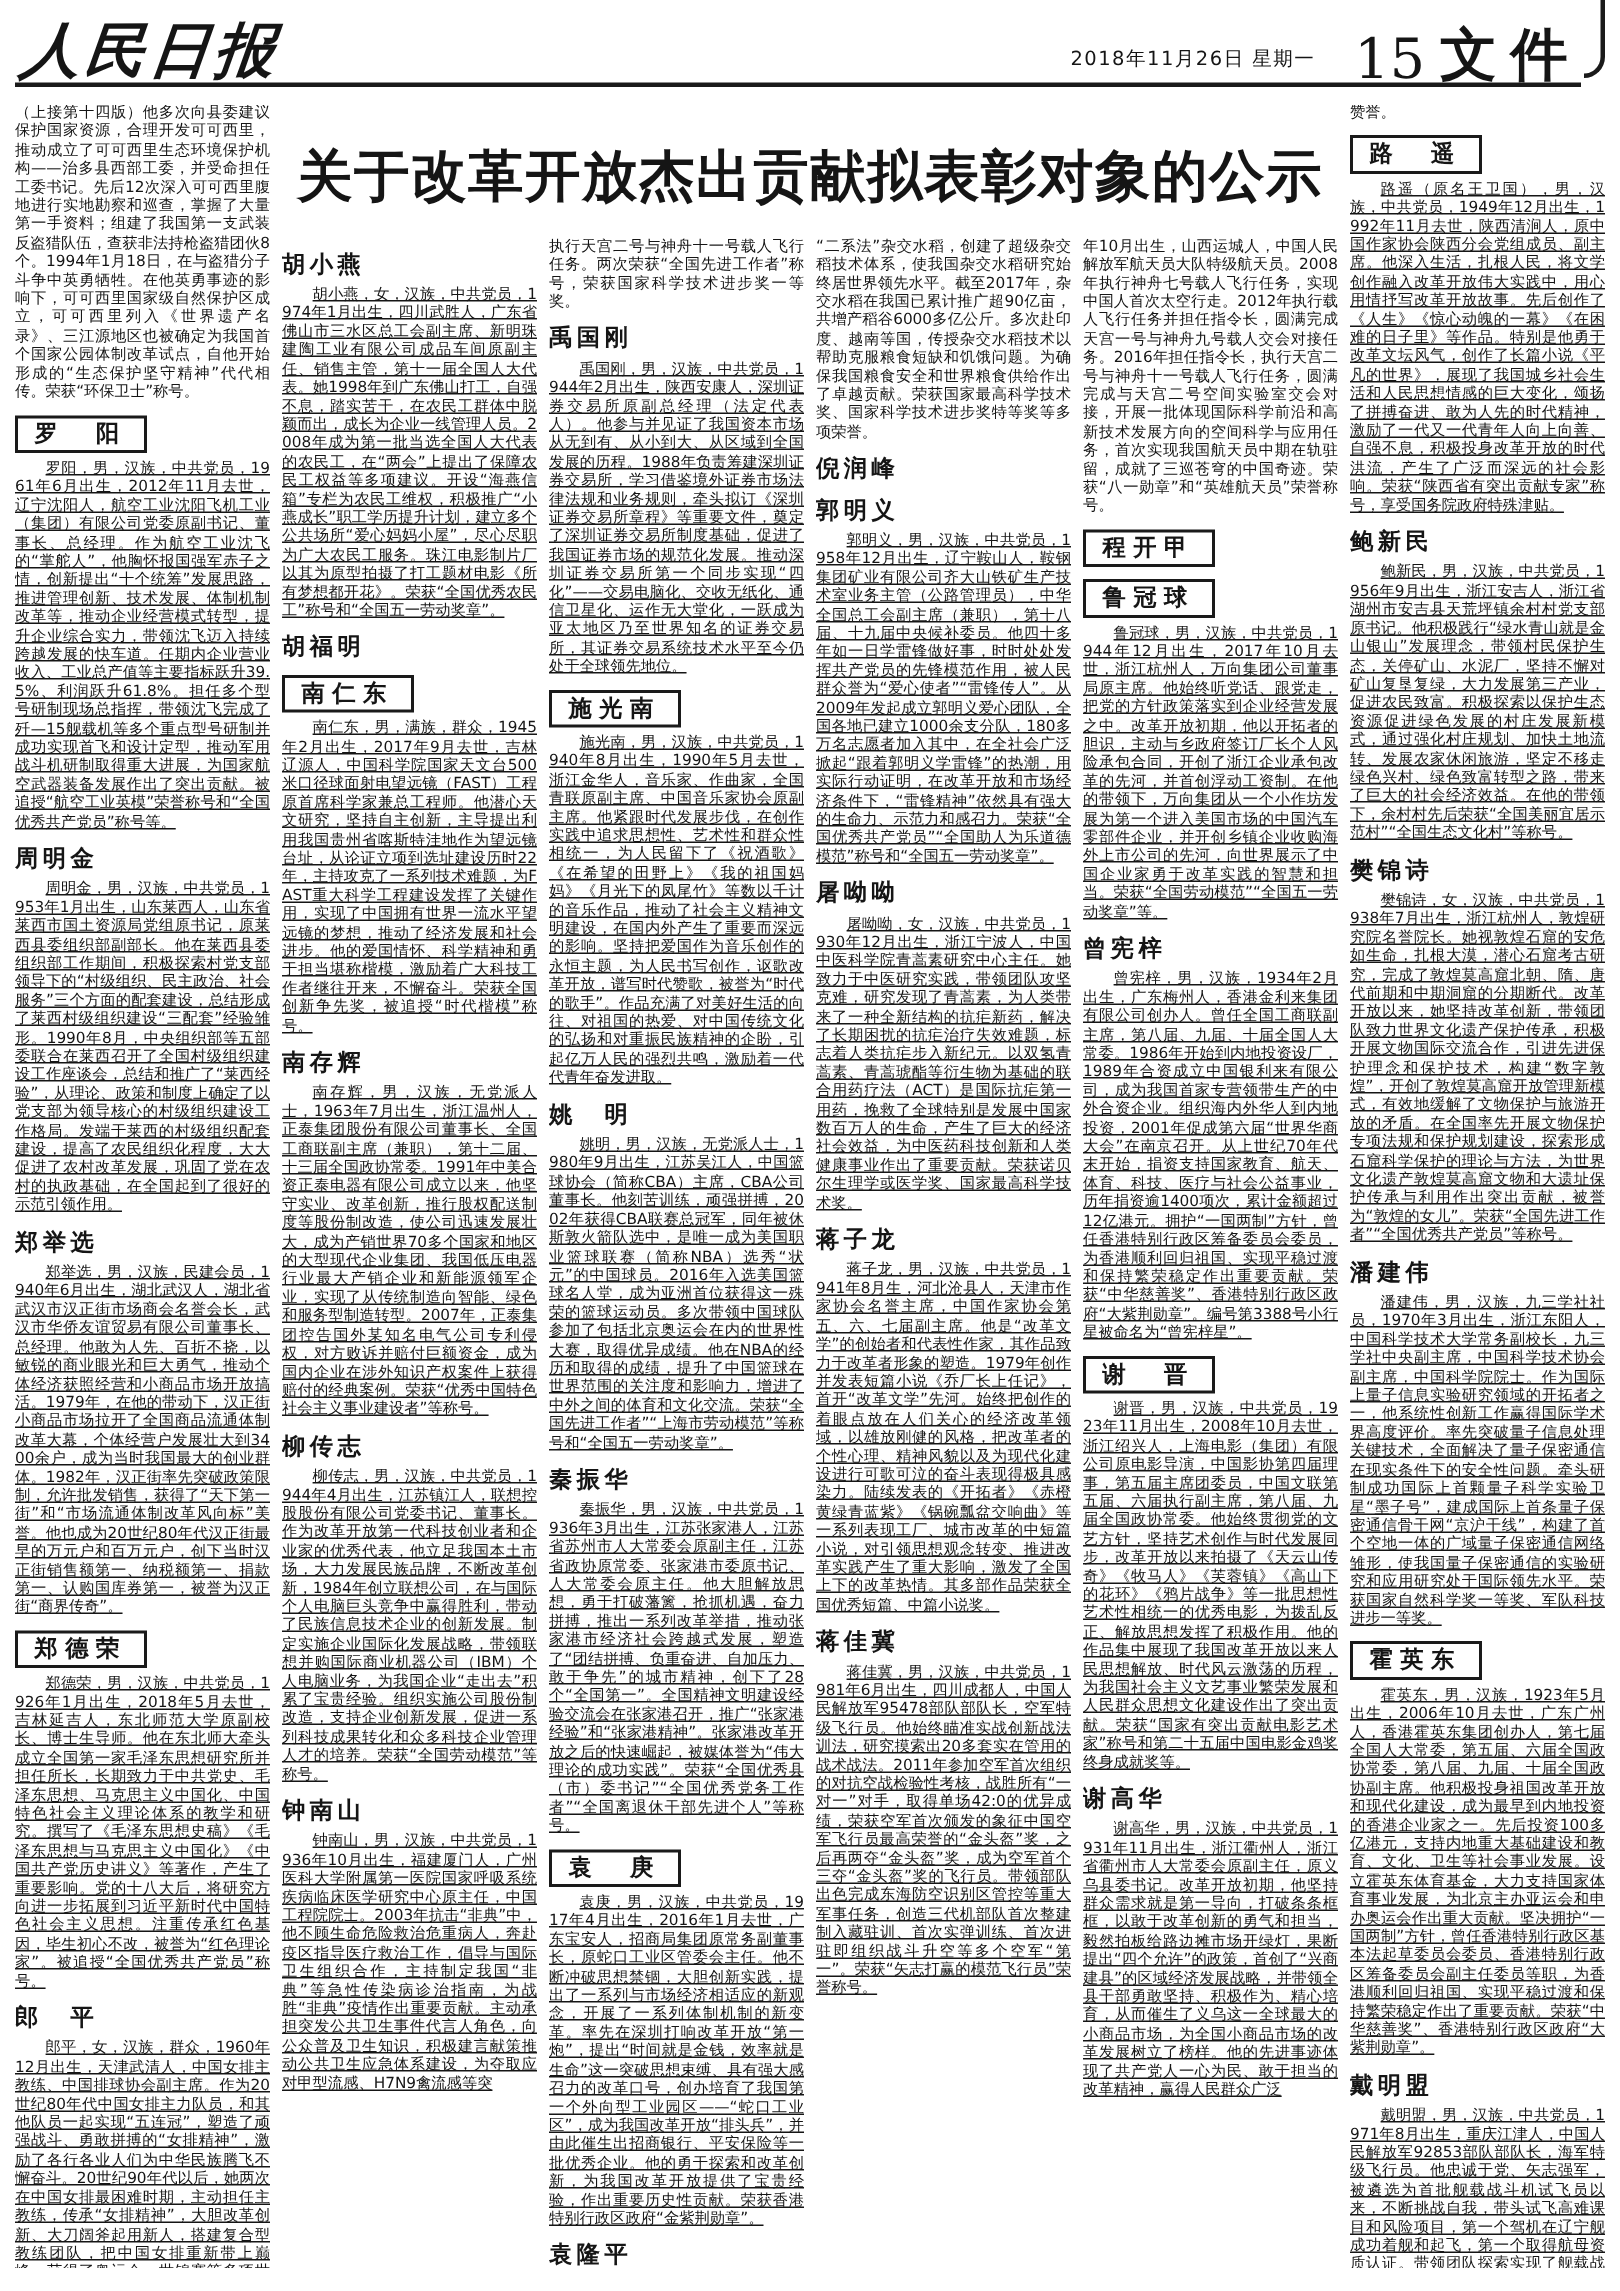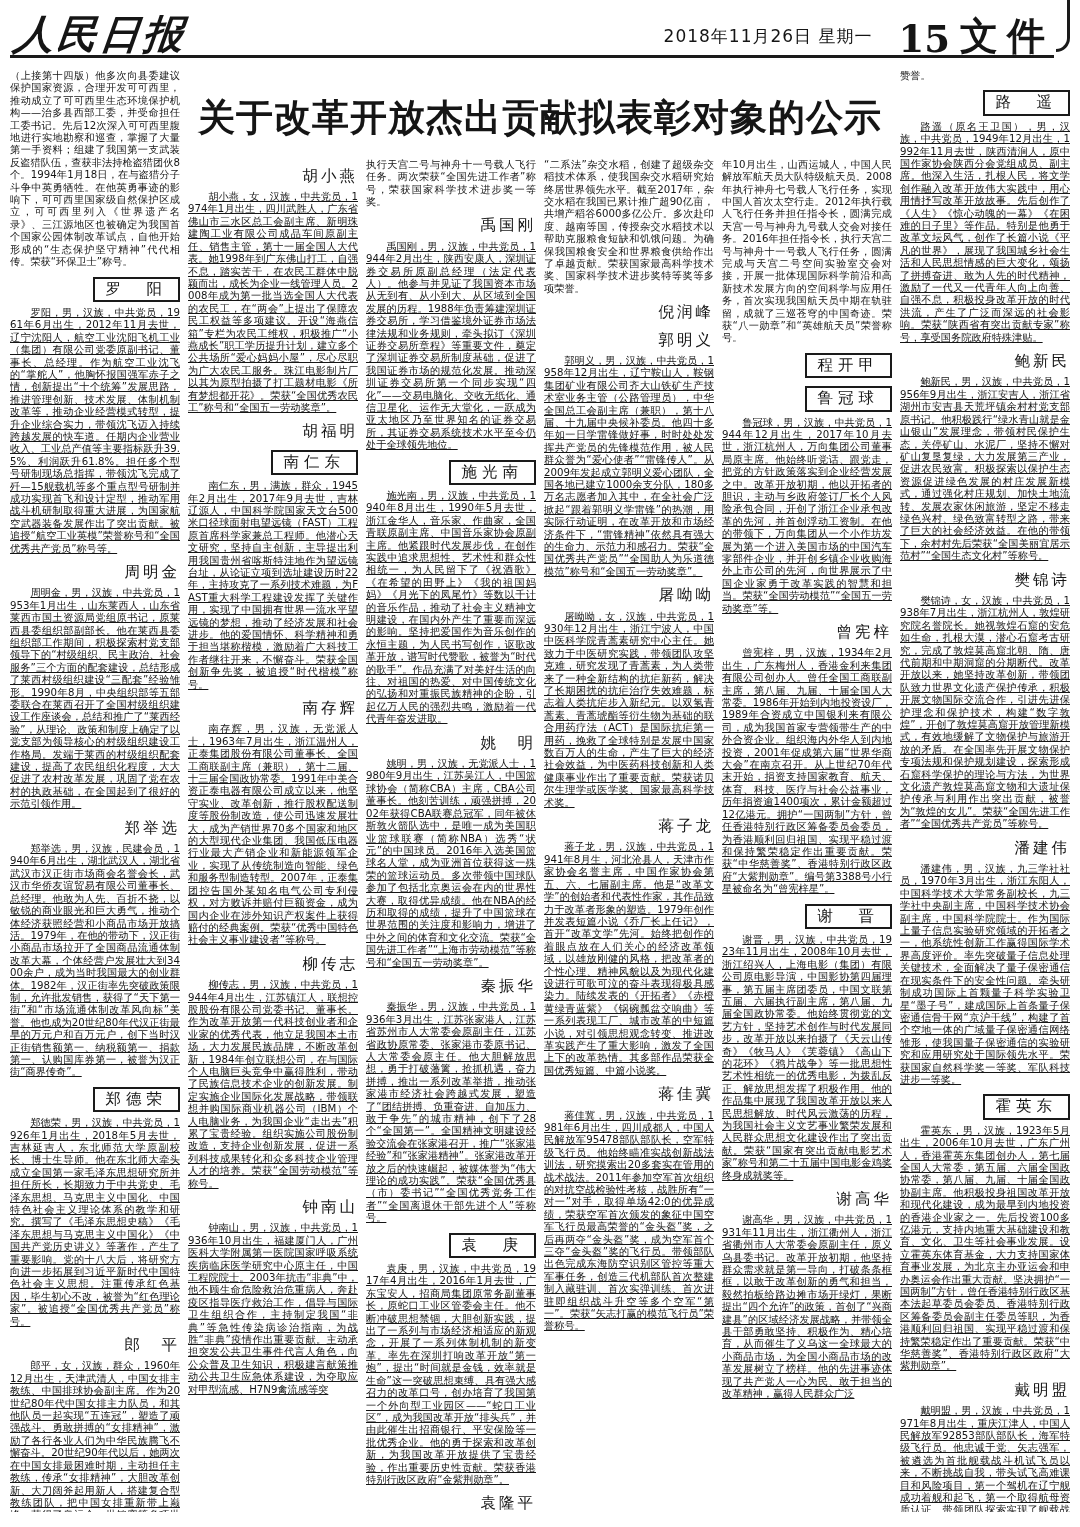--- a/index.html
+++ b/index.html
@@ -3,37 +3,37 @@
 <meta charset="utf-8">
 <style>
   * { margin:0; padding:0; box-sizing:border-box; }
   html,body { background:#ffffff; }
   body { font-family:"DejaVu Sans", sans-serif; color:#151515; }
   .page { width:1080px; height:1527px; background:#fff; margin:0 auto; position:relative; overflow:hidden; padding:0 10px; }
 
   
   .masthead { height:58px; display:flex; align-items:flex-end; border-bottom:3px solid #1a1a1a; margin-right:16px; position:relative; }
   .logo { font-family:"DejaVu Serif", serif; font-weight:bold; font-style:italic; font-size:40px; line-height:0.95; letter-spacing:3px; transform:skewX(-6deg); padding:0 0 2px 4px; white-space:nowrap; }
-  .mast-date { margin-left:auto; font-size:17px; letter-spacing:1px; padding-bottom:7px; white-space:nowrap; }
-  .mast-pagenum { font-family:"DejaVu Serif", serif; font-size:37px; line-height:0.85; margin:0 10px 0 26px;font-weight:bold; }
+  .mast-date { margin-left:auto; font-size:13px; letter-spacing:1px; padding-bottom:7px; white-space:nowrap; }
+  .mast-pagenum { font-family:"DejaVu Serif", serif; font-size:37px; line-height:0.85; margin:0 10px 0 26px; }
   .mast-section { font-size:38px; font-weight:bold; letter-spacing:9px; line-height:0.95; padding-bottom:1px; white-space:nowrap; }
   .corner-mark { position:absolute; right:-16px; top:-48px; width:14px; height:100px; border-right:3px solid #1a1a1a; border-bottom:3px solid #1a1a1a; border-bottom-right-radius:14px; }
 
   
   .content { display:flex; gap:8px; padding-top:12px; height:1454px; }
   .col { flex:0 0 170px; width:170px; overflow:hidden; font-size:10.2px; line-height:12.4px; text-align:justify; text-justify:inter-character; word-break:break-all; }
   .col.side { height:100%; }
   .mid { flex:0 0 704px; display:flex; flex-direction:column; height:100%; }
   .headline { font-size:37px; font-weight:900; text-align:center; white-space:nowrap; letter-spacing:1px; margin:28px 0 20px; line-height:1.1; }
   .midcols { display:flex; gap:8px; flex:1; overflow:hidden; }
 
   
   p.bio { text-indent:2em;text-decoration:underline; }
   p.cont { text-indent:0; }
-  h2.sec-head { text-align:right; font-size:15.5px; font-weight:normal; margin:8px 0 5px; letter-spacing:3px; line-height:1.25; }
+  h2.sec-head { text-align:left; font-size:15.5px; font-weight:bold; margin:8px 0 5px; letter-spacing:3px; line-height:1.25; }
   h2.sec-head .box { display:inline-block; border:2px solid #1a1a1a; padding:1px 11px; letter-spacing:5px; }
 </style>
 </head>
 <body>
 
 <div class="page">
 
   <header class="masthead">
     <div class="logo">人民日报</div>
     <div class="mast-date">2018年11月26日 星期一</div>

